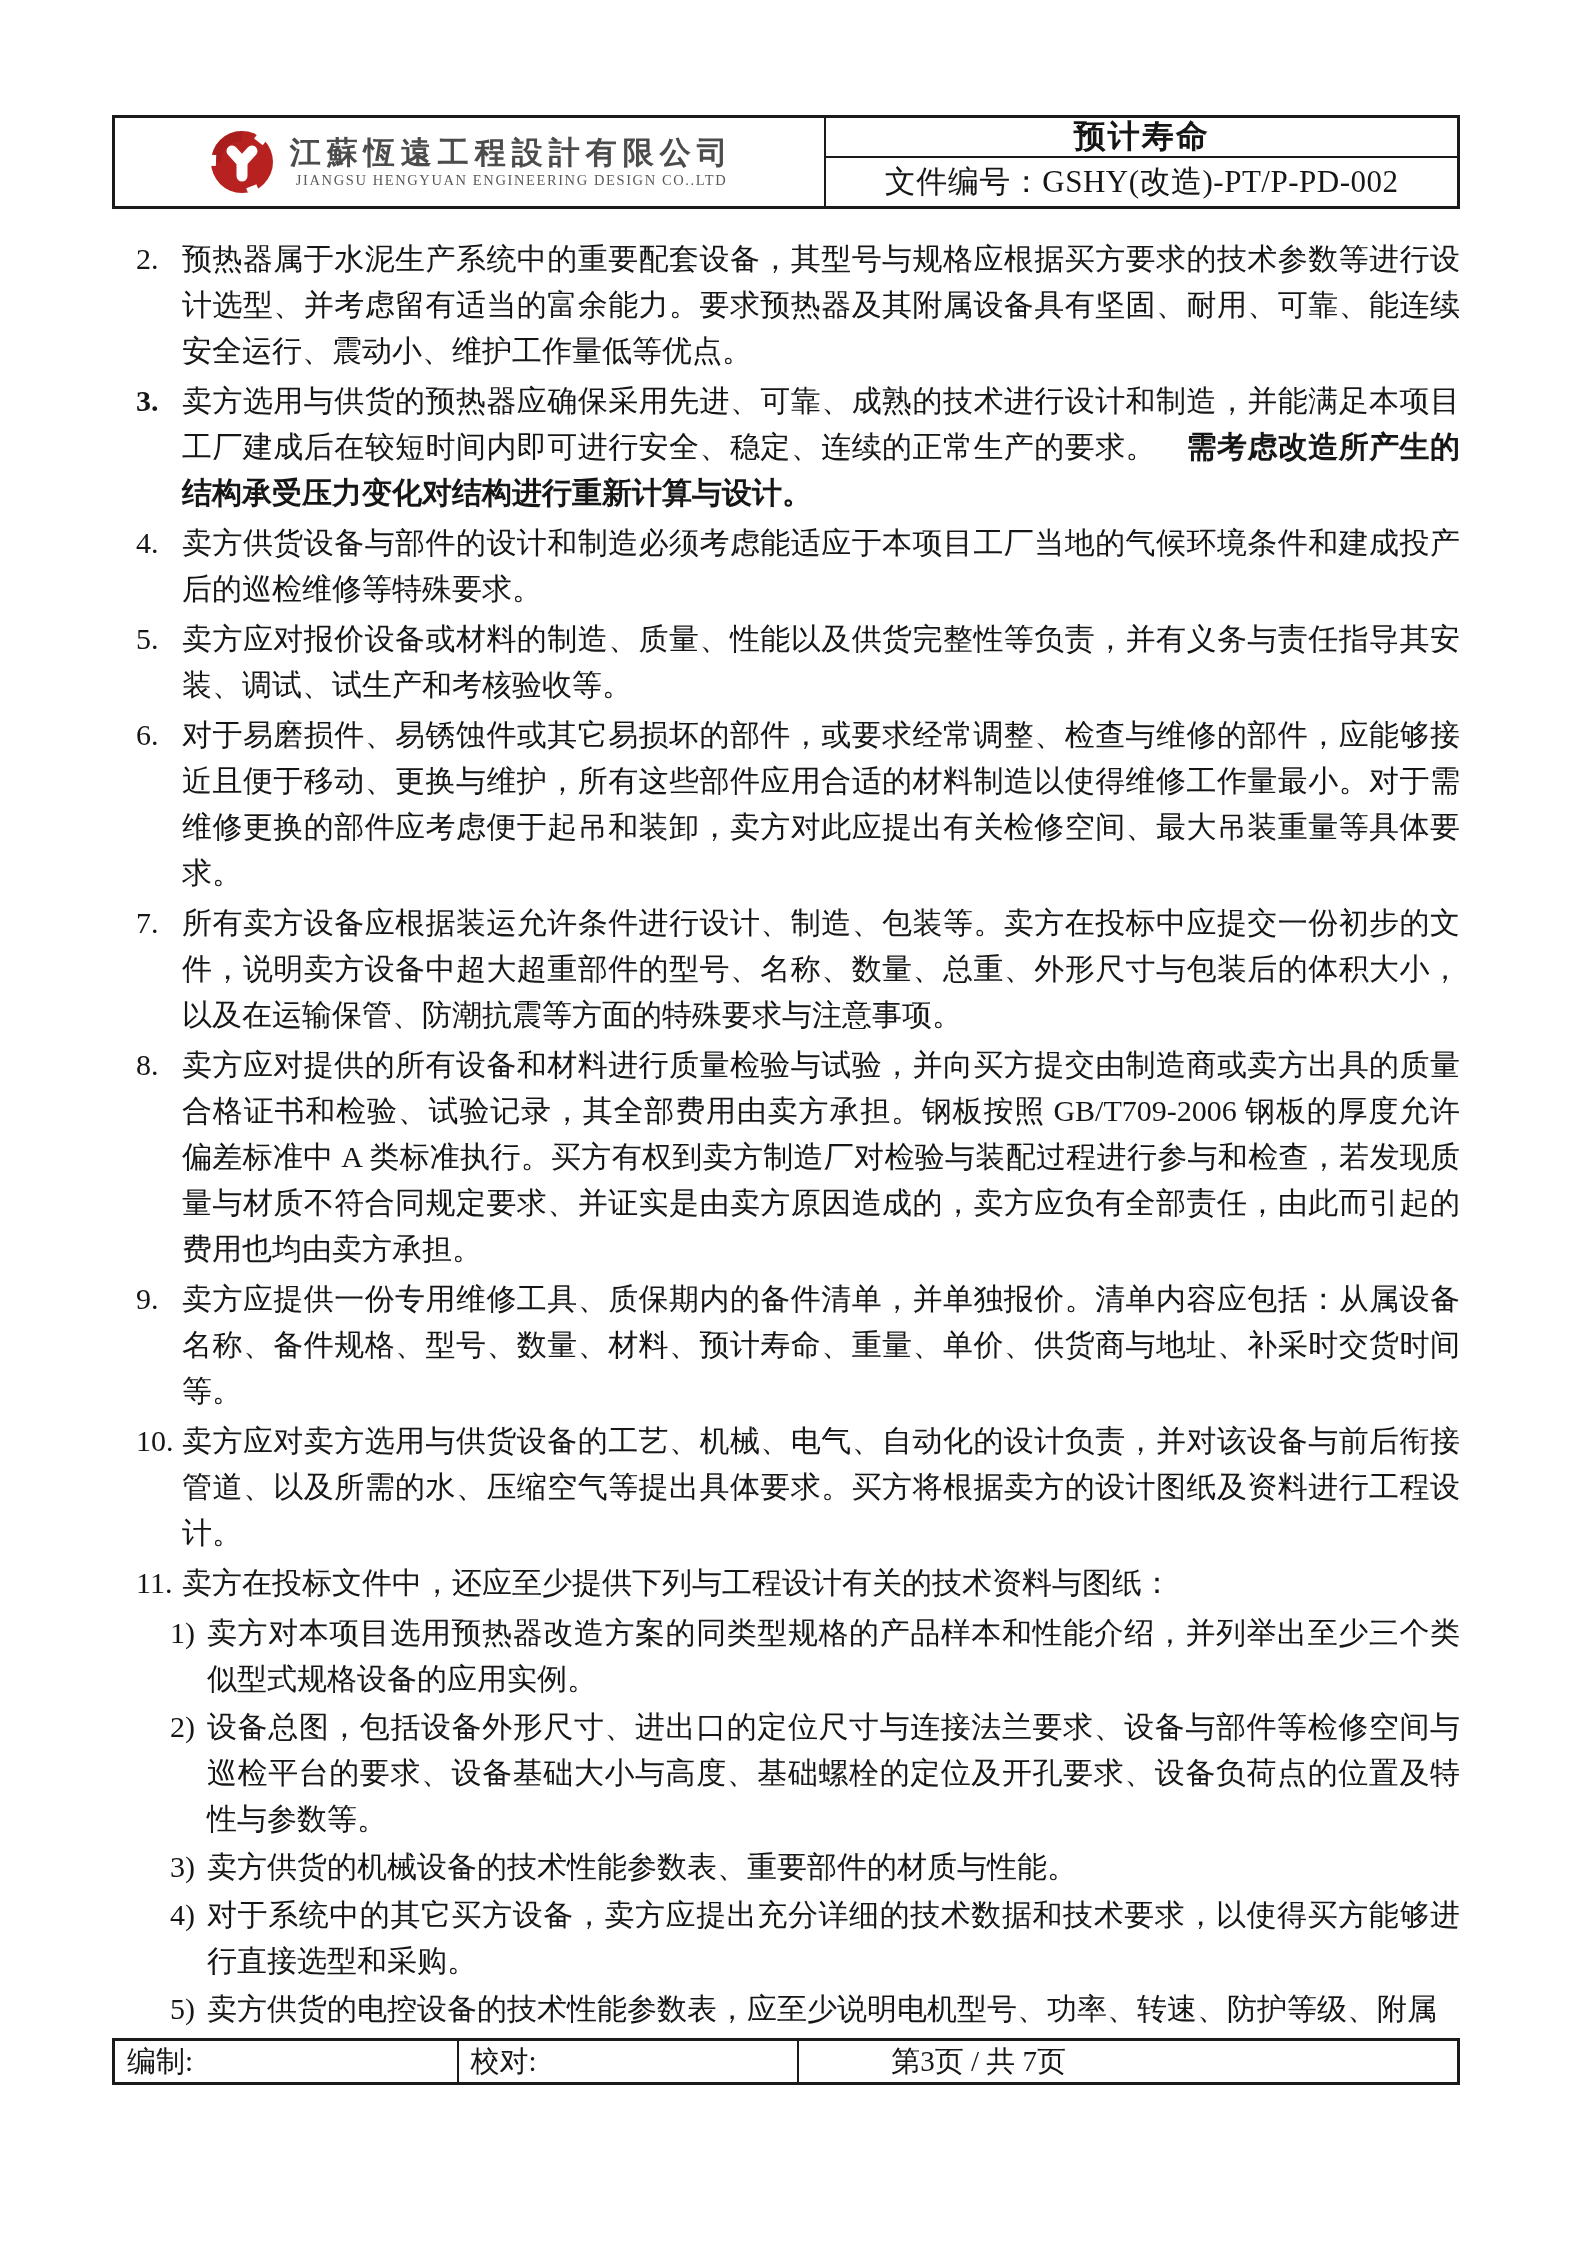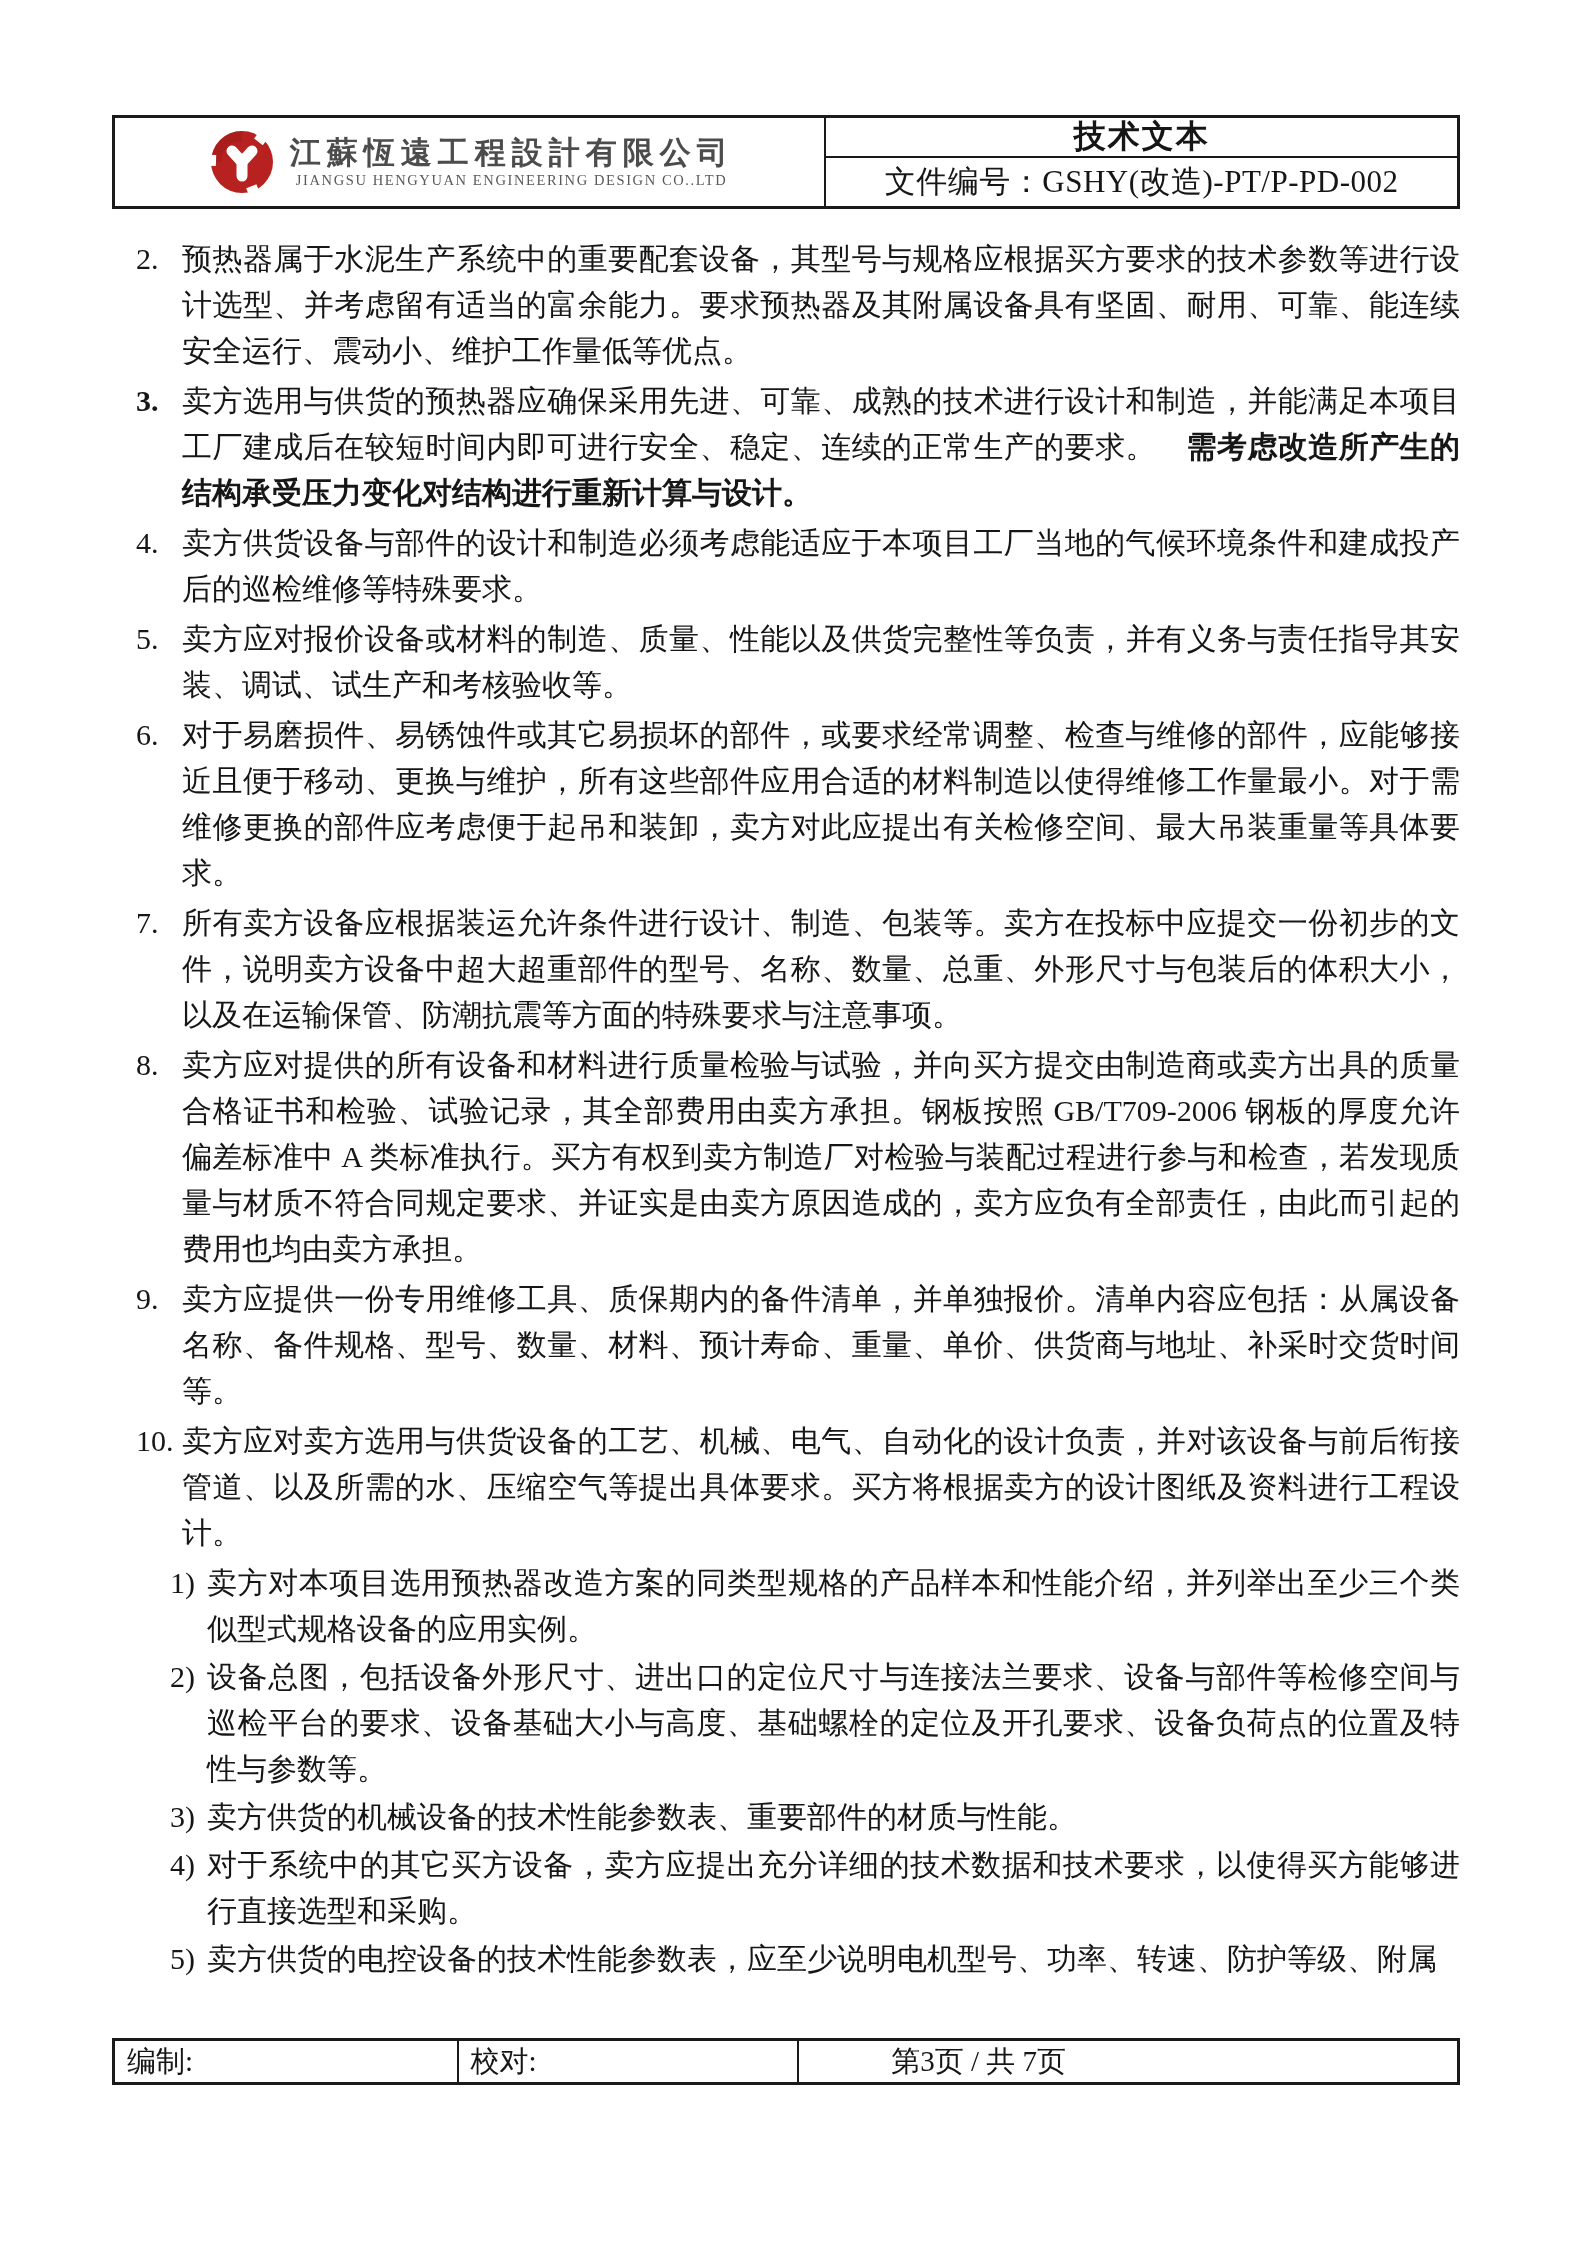--- a/index.html
+++ b/index.html
@@ -105,21 +105,21 @@
           <path d="M36 36 L46 25"></path>
           <path d="M36 36 L36 50"></path>
         </g>
       </svg>
       <div class="company-names">
         <div class="company-cn">江蘇恆遠工程設計有限公司</div>
         <div class="company-en">JIANGSU HENGYUAN ENGINEERING DESIGN CO..LTD</div>
       </div>
     </div>
     <div class="title-cell">
-      <div class="doc-type-row">技术文本</div>
+      <div class="doc-type-row">预计寿命</div>
       <div class="doc-no-row">
           <span>文件编号：</span>
           <span>GSHY(改造)-PT/P-PD-002</span>
         </div>
     </div>
   </div>
 
   <main class="doc-body" id="list-root">
       <div class="item">
         <span class="num">2.</span>
@@ -150,20 +150,24 @@
         <div class="txt"><span class="">卖方应对提供的所有设备和材料进行质量检验与试验，并向买方提交由制造商或卖方出具的质量合格证书和检验、试验记录，其全部费用由卖方承担。钢板按照 GB/T709-2006 钢板的厚度允许偏差标准中 A 类标准执行。买方有权到卖方制造厂对检验与装配过程进行参与和检查，若发现质量与材质不符合同规定要求、并证实是由卖方原因造成的，卖方应负有全部责任，由此而引起的费用也均由卖方承担。</span></div>
       </div>
       <div class="item">
         <span class="num">9.</span>
         <div class="txt"><span class="">卖方应提供一份专用维修工具、质保期内的备件清单，并单独报价。清单内容应包括：从属设备名称、备件规格、型号、数量、材料、预计寿命、重量、单价、供货商与地址、补采时交货时间等。</span></div>
       </div>
       <div class="item">
         <span class="num">10.</span>
         <div class="txt"><span class="">卖方应对卖方选用与供货设备的工艺、机械、电气、自动化的设计负责，并对该设备与前后衔接管道、以及所需的水、压缩空气等提出具体要求。买方将根据卖方的设计图纸及资料进行工程设计。</span></div>
       </div>
+      <div class="item">
+        <span class="num">11.</span>
+        <div class="txt"><span class="">卖方在投标文件中，还应至少提供下列与工程设计有关的技术资料与图纸：</span></div>
+      </div>
       <div class="sub">
         <span class="num">1)</span>
         <div class="txt">卖方对本项目选用预热器改造方案的同类型规格的产品样本和性能介绍，并列举出至少三个类似型式规格设备的应用实例。</div>
       </div>
       <div class="sub">
         <span class="num">2)</span>
         <div class="txt">设备总图，包括设备外形尺寸、进出口的定位尺寸与连接法兰要求、设备与部件等检修空间与巡检平台的要求、设备基础大小与高度、基础螺栓的定位及开孔要求、设备负荷点的位置及特性与参数等。</div>
       </div>
       <div class="sub">
         <span class="num">3)</span>

